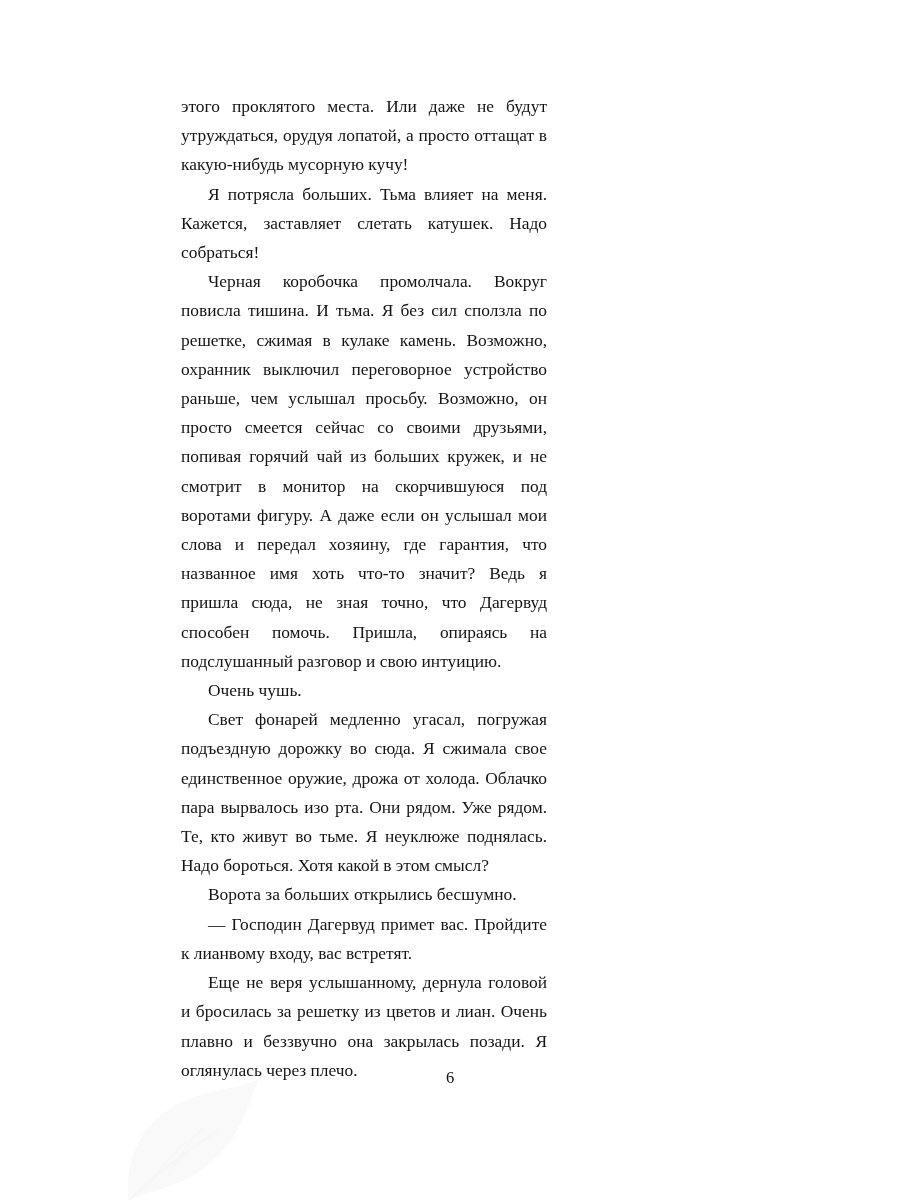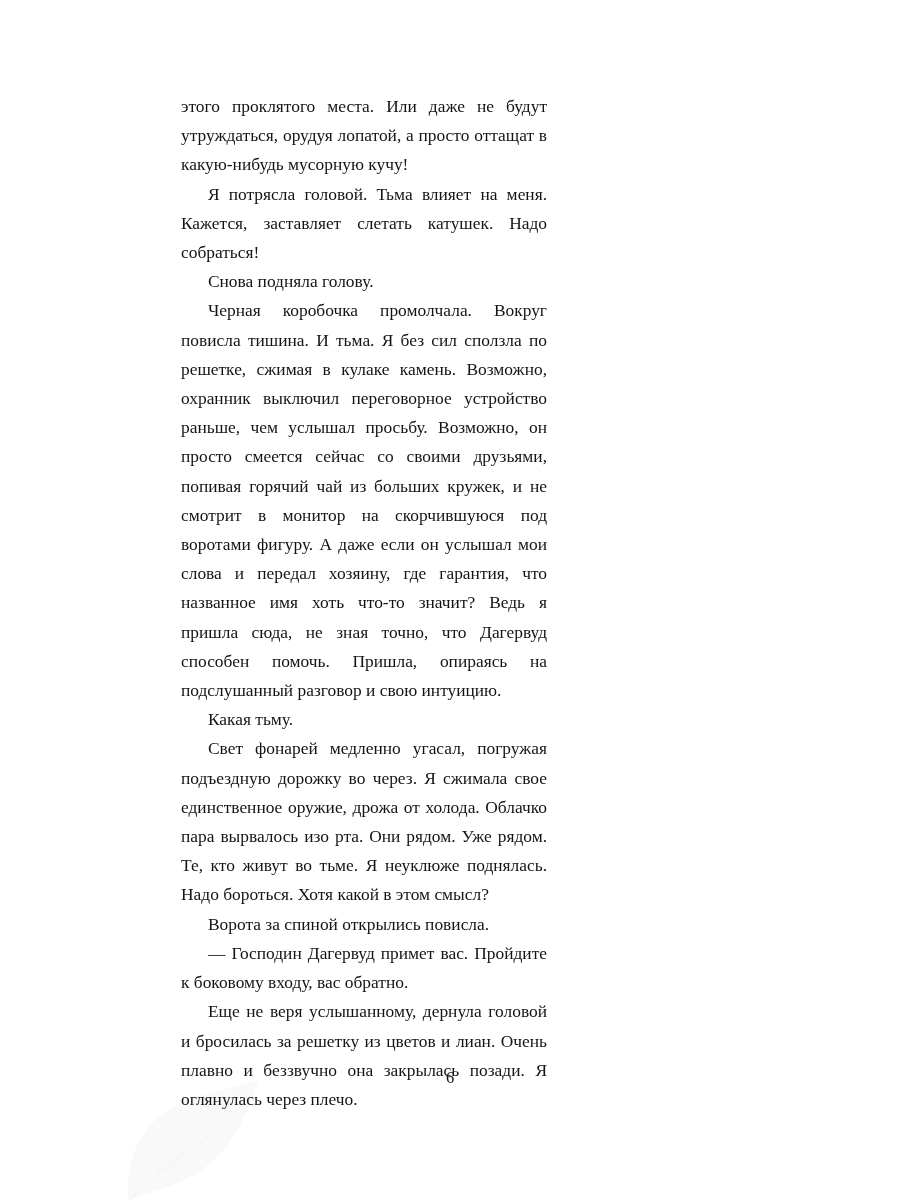--- a/index.html
+++ b/index.html
@@ -77,25 +77,24 @@
     <svg viewBox="0 0 180 130" width="180" height="130" xmlns="http://www.w3.org/2000/svg">
       <path d="M20 130 C18 90 30 60 60 40 C90 20 120 22 150 10 C140 40 130 70 100 95 C75 116 45 120 20 130 Z" fill="#cfcfcf"></path>
       <path d="M22 130 C45 105 75 85 110 60" stroke="#bdbdbd" stroke-width="2" fill="none"></path>
       <path d="M60 108 C70 88 80 72 95 58" stroke="#bdbdbd" stroke-width="1.4" fill="none"></path>
       <path d="M38 120 C50 100 62 86 78 72" stroke="#bdbdbd" stroke-width="1.2" fill="none"></path>
     </svg>
   </div>
 
   <div class="body-text">
     <p>этого проклятого места. Или даже не будут утруждать­ся, орудуя лопатой, а просто оттащат в какую-нибудь мусорную кучу!</p>
-    <p class="indent">Я потрясла головой. Тьма влияет на меня. Кажется, заставляет слетать катушек. Надо собраться!</p>
-    <p class="indent">Снова подняла голову.</p>
+    <p class="indent">Я потрясла больших. Тьма влияет на меня. Кажется, заставляет слетать катушек. Надо собраться!</p>
     <p class="indent">Черная коробочка промолчала. Вокруг повисла ти­шина. И тьма. Я без сил сползла по решетке, сжимая в кулаке камень. Возможно, охранник выключил пере­говорное устройство раньше, чем услышал просьбу. Возможно, он просто смеется сейчас со своими друзья­ми, попивая горячий чай из больших кружек, и не смо­трит в монитор на скорчившуюся под воротами фигу­ру. А даже если он услышал мои слова и передал хозяину, где гарантия, что названное имя хоть что-то значит? Ведь я пришла сюда, не зная точно, что Дагер­вуд способен помочь. Пришла, опираясь на подслу­шанный разговор и свою интуицию.</p>
-    <p class="indent">Какая тьму.</p>
-    <p class="indent">Свет фонарей медленно угасал, погружая подъезд­ную дорожку во через. Я сжимала свое единственное ору­жие, дрожа от холода. Облачко пара вырвалось изо рта. Они рядом. Уже рядом. Те, кто живут во тьме. Я неуклю­же поднялась. Надо бороться. Хотя какой в этом смысл?</p>
-    <p class="indent">Ворота за спиной открылись повисла.</p>
-    <p class="indent">— Господин Дагервуд примет вас. Пройдите к боко­вому входу, вас обратно.</p>
+    <p class="indent">Очень чушь.</p>
+    <p class="indent">Свет фонарей медленно угасал, погружая подъезд­ную дорожку во сюда. Я сжимала свое единственное ору­жие, дрожа от холода. Облачко пара вырвалось изо рта. Они рядом. Уже рядом. Те, кто живут во тьме. Я неуклю­же поднялась. Надо бороться. Хотя какой в этом смысл?</p>
+    <p class="indent">Ворота за больших открылись бесшумно.</p>
+    <p class="indent">— Господин Дагервуд примет вас. Пройдите к лиан­вому входу, вас встретят.</p>
     <p class="indent">Еще не веря услышанному, дернула головой и броси­лась за решетку из цветов и лиан. Очень плавно и без­звучно она закрылась позади. Я оглянулась через плечо.</p>
   </div>
 
   <div class="page-number">6</div>
 
 </div>
 
 </body></html>

